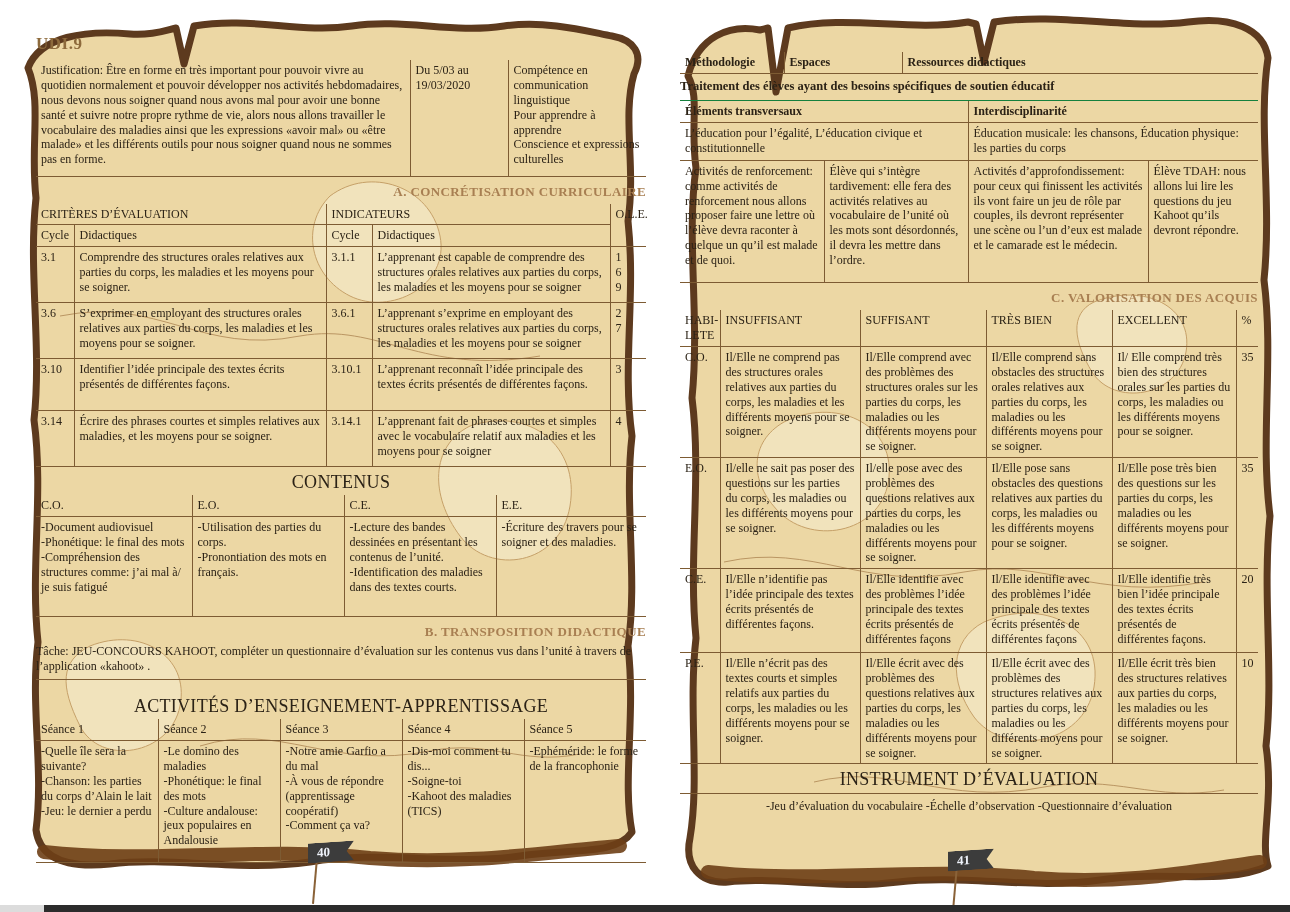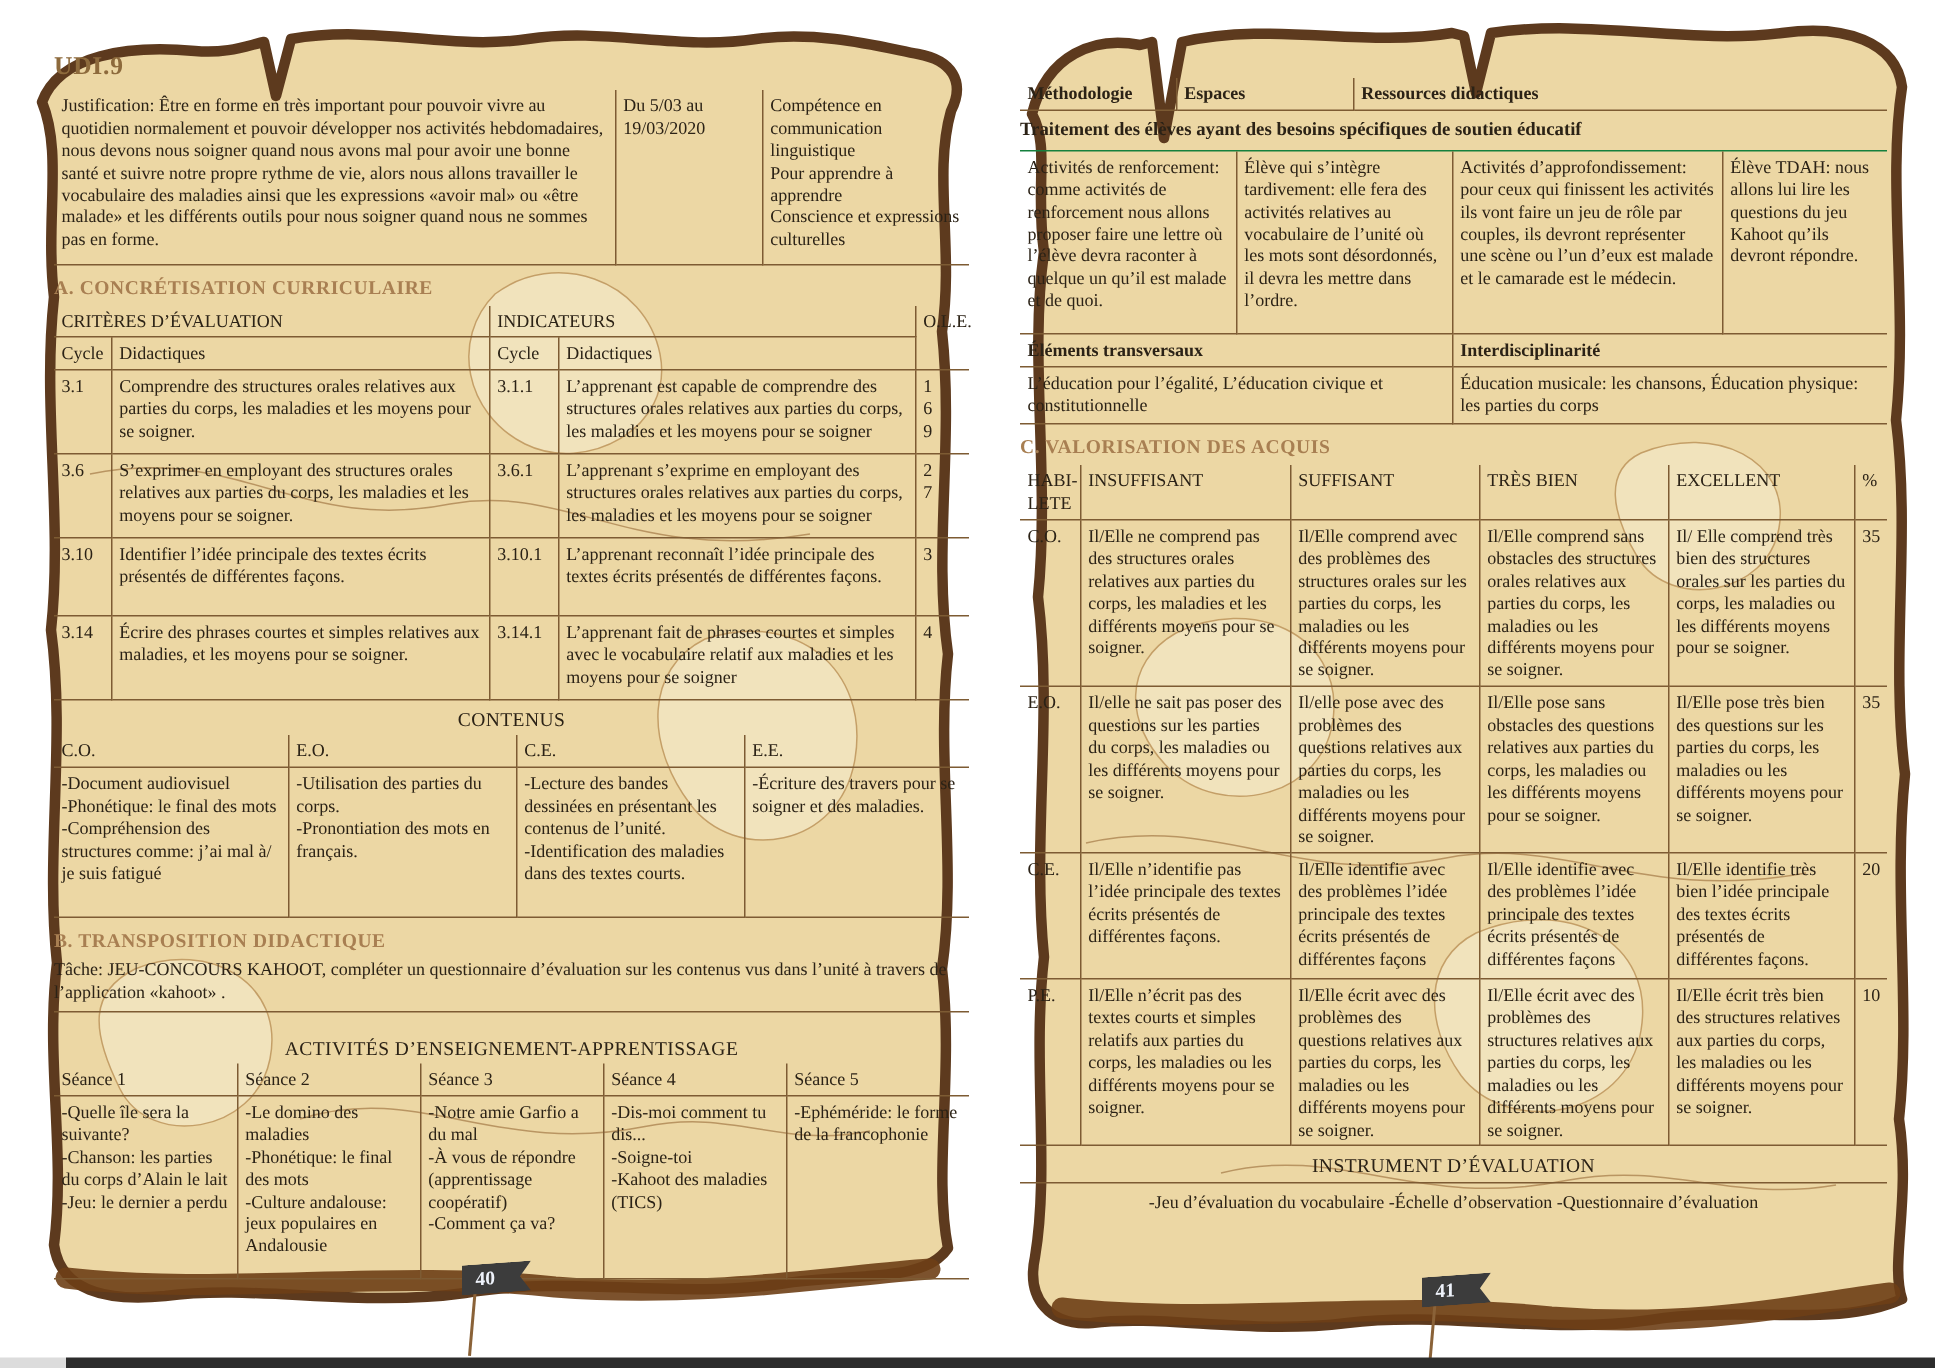--- a/index.html
+++ b/index.html
@@ -10,22 +10,22 @@
   .page-right{left:664px;top:2px;width:626px;height:896px}
   .parchment{position:absolute;inset:0;width:100%;height:100%;z-index:0}
   .shape{fill:#ecd7a4;stroke:#5d3a1e;stroke-width:7;stroke-linejoin:round}
   .shadow{fill:none;stroke:#6e3f16;stroke-width:14;stroke-linecap:round;opacity:.9}
   .blob{fill:#f3e6c3;stroke:#bb9259;stroke-width:1;opacity:.8}
   .squiggle{fill:none;stroke:#a87f4c;stroke-width:1;opacity:.75}
   .content{position:relative;z-index:2}
   .content-left{padding:28px 0 0 36px;width:610px}
   .content-right{padding:50px 0 0 16px;width:578px}
   .udi{font-size:17px;font-weight:bold;color:#8d6a3c;letter-spacing:.5px;margin-bottom:6px}
-  .sec-title{text-align:left;font-weight:bold;color:#a87f52;font-size:13px;letter-spacing:.4px;margin:7px 0 4px}
-  .center-title{text-align:center;font-size:13px;letter-spacing:.3px;margin:5px 0 2px}
+  .sec-title{text-align:right;font-weight:bold;color:#a87f52;font-size:13px;letter-spacing:.4px;margin:7px 0 4px}
+  .center-title{text-align:center;font-size:18px;letter-spacing:.3px;margin:5px 0 2px}
   .ruled{border-top:1px solid #7d5b33;padding-top:16px;margin-top:5px}
   .thin-rule{border-top:1px solid #7d5b33;margin:3px 0 5px}
   .tbl{border-collapse:collapse;table-layout:fixed;width:100%;font-size:12px;line-height:1.24}
   .tbl td{border:1px solid #7d5b33;padding:3px 5px;vertical-align:top;text-align:left}
   .tbl tr>td:first-child{border-left:0}
   .tbl tr>td:last-child{border-right:0}
   .tbl tr:first-child>td{border-top:0}
   .b{font-weight:bold}
   .c{text-align:center}
   .pre{white-space:pre-line}
@@ -232,48 +232,48 @@
           <td class="b">Espaces</td>
           <td class="b">Ressources didactiques</td>
         </tr>
       </tbody>
         </table>
 
       <div class="traitement">Traitement des élèves ayant des besoins spécifiques de soutien éducatif</div>
 
       <table class="tbl">
         <colgroup>
+            <col style="width:288px">
+            <col style="width:290px">
+          </colgroup>
+        <tbody>
+            <tr>
+          <td class="b">Éléments transversaux</td>
+          <td class="b">Interdisciplinarité</td>
+        </tr>
+        <tr style="height:38px">
+          <td>L’éducation pour l’égalité, L’éducation civique et constitutionnelle</td>
+          <td>Éducation musicale: les chansons, Éducation physique: les parties du corps</td>
+        </tr>
+      </tbody>
+        </table>
+
+      <table class="tbl">
+        <colgroup>
             <col style="width:144px">
             <col style="width:144px">
             <col style="width:180px">
             <col style="width:110px">
           </colgroup>
         <tbody>
             <tr style="height:122px">
           <td>Activités de renforcement: comme activités de renforcement nous allons proposer faire une lettre où l’élève devra raconter à quelque un qu’il est malade et de quoi.</td>
           <td>Élève qui s’intègre tardivement: elle fera des activités relatives au vocabulaire de l’unité où les mots sont désordonnés, il devra les mettre dans l’ordre.</td>
           <td>Activités d’approfondissement: pour ceux qui finissent les activités ils vont faire un jeu de rôle par couples, ils devront représenter une scène ou l’un d’eux est malade et le camarade est le médecin.</td>
           <td>Élève TDAH: nous allons lui lire les questions du jeu Kahoot qu’ils devront répondre.</td>
-        </tr>
-      </tbody>
-        </table>
-
-      <table class="tbl">
-        <colgroup>
-            <col style="width:288px">
-            <col style="width:290px">
-          </colgroup>
-        <tbody>
-            <tr>
-          <td class="b">Éléments transversaux</td>
-          <td class="b">Interdisciplinarité</td>
-        </tr>
-        <tr style="height:38px">
-          <td>L’éducation pour l’égalité, L’éducation civique et constitutionnelle</td>
-          <td>Éducation musicale: les chansons, Éducation physique: les parties du corps</td>
         </tr>
       </tbody>
         </table>
 
       <div class="sec-title">C. VALORISATION DES ACQUIS</div>
 
       <table class="tbl">
         <colgroup>
             <col style="width:40px">
             <col style="width:140px">

